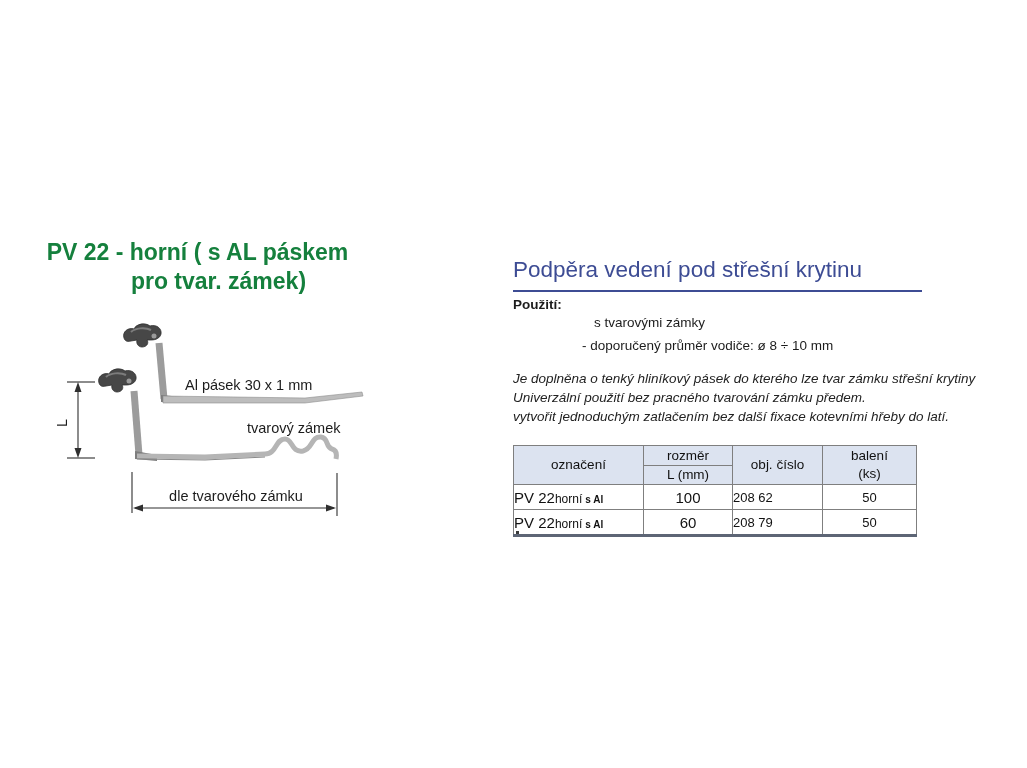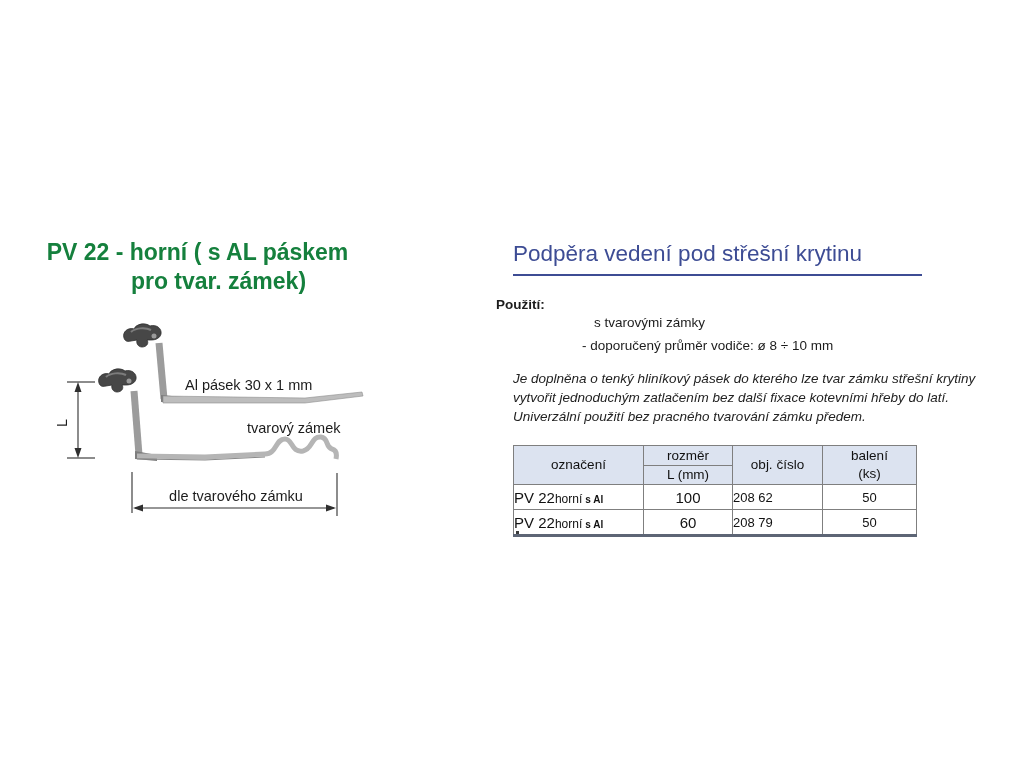--- a/index.html
+++ b/index.html
@@ -11,25 +11,25 @@
   #product-title{
     position:absolute;left:25px;top:238px;width:345px;
     color:#15803d;font-weight:bold;font-size:23px;line-height:29px;
   }
   #product-title .t1{text-align:center;}
   #product-title .t2{text-align:center;margin-left:42px;}
   #diagram-svg{position:absolute;left:55px;top:315px;}
   #diagram-svg text{fill:#1c1c1c;font-family:"Liberation Sans","DejaVu Sans",sans-serif;font-size:14.5px;}
   
   #section-title{
-    position:absolute;left:513px;top:240px;width:409px;
+    position:absolute;left:513px;top:256px;width:409px;
     color:#3d4c94;font-size:22.5px;line-height:28px;
     padding-bottom:6px;border-bottom:2px solid #3d4c94;
   }
-  .usage-label{position:absolute;left:496px;top:297px;font-size:13.5px;font-weight:bold;white-space:pre;}
+  .usage-label{position:absolute;left:513px;top:297px;font-size:13.5px;font-weight:bold;white-space:pre;}
   .usage-l1{position:absolute;left:582px;top:297px;font-size:13.5px;white-space:pre;}
   .usage-l2{position:absolute;left:594px;top:315px;font-size:13.5px;white-space:pre;}
   .usage-l3{position:absolute;left:582px;top:338px;font-size:13.5px;white-space:pre;}
   #note{
     position:absolute;left:513px;top:369px;width:505px;
     font-size:13.5px;font-style:italic;line-height:19px;color:#222;
   }
   
   #spec-table{position:absolute;left:513px;top:445px;}
   table.spec{
@@ -109,22 +109,22 @@
   </svg>
 
   <div id="section-title">Podpěra vedení pod střešní krytinu</div>
 
   <div class="usage-label">Použití:</div>
   <div class="usage-l2">s tvarovými zámky</div>
   <div class="usage-l3">- doporučený průměr vodiče: ø 8 ÷ 10 mm</div>
 
   <div id="note">
     <div>Je doplněna o tenký hliníkový pásek do kterého lze tvar zámku střešní krytiny</div>
+    <div>Univerzální použití bez pracného tvarování zámku předem.</div>
     <div>vytvořit jednoduchým zatlačením bez další fixace kotevními hřeby do latí.</div>
-    <div>Univerzální použití bez pracného tvarování zámku předem.</div>
   </div>
 
   <div id="spec-table">
     <table class="spec">
       <colgroup>
           <col style="width:130px">
           <col style="width:89px">
           <col style="width:90px">
           <col style="width:94px">
         </colgroup>

